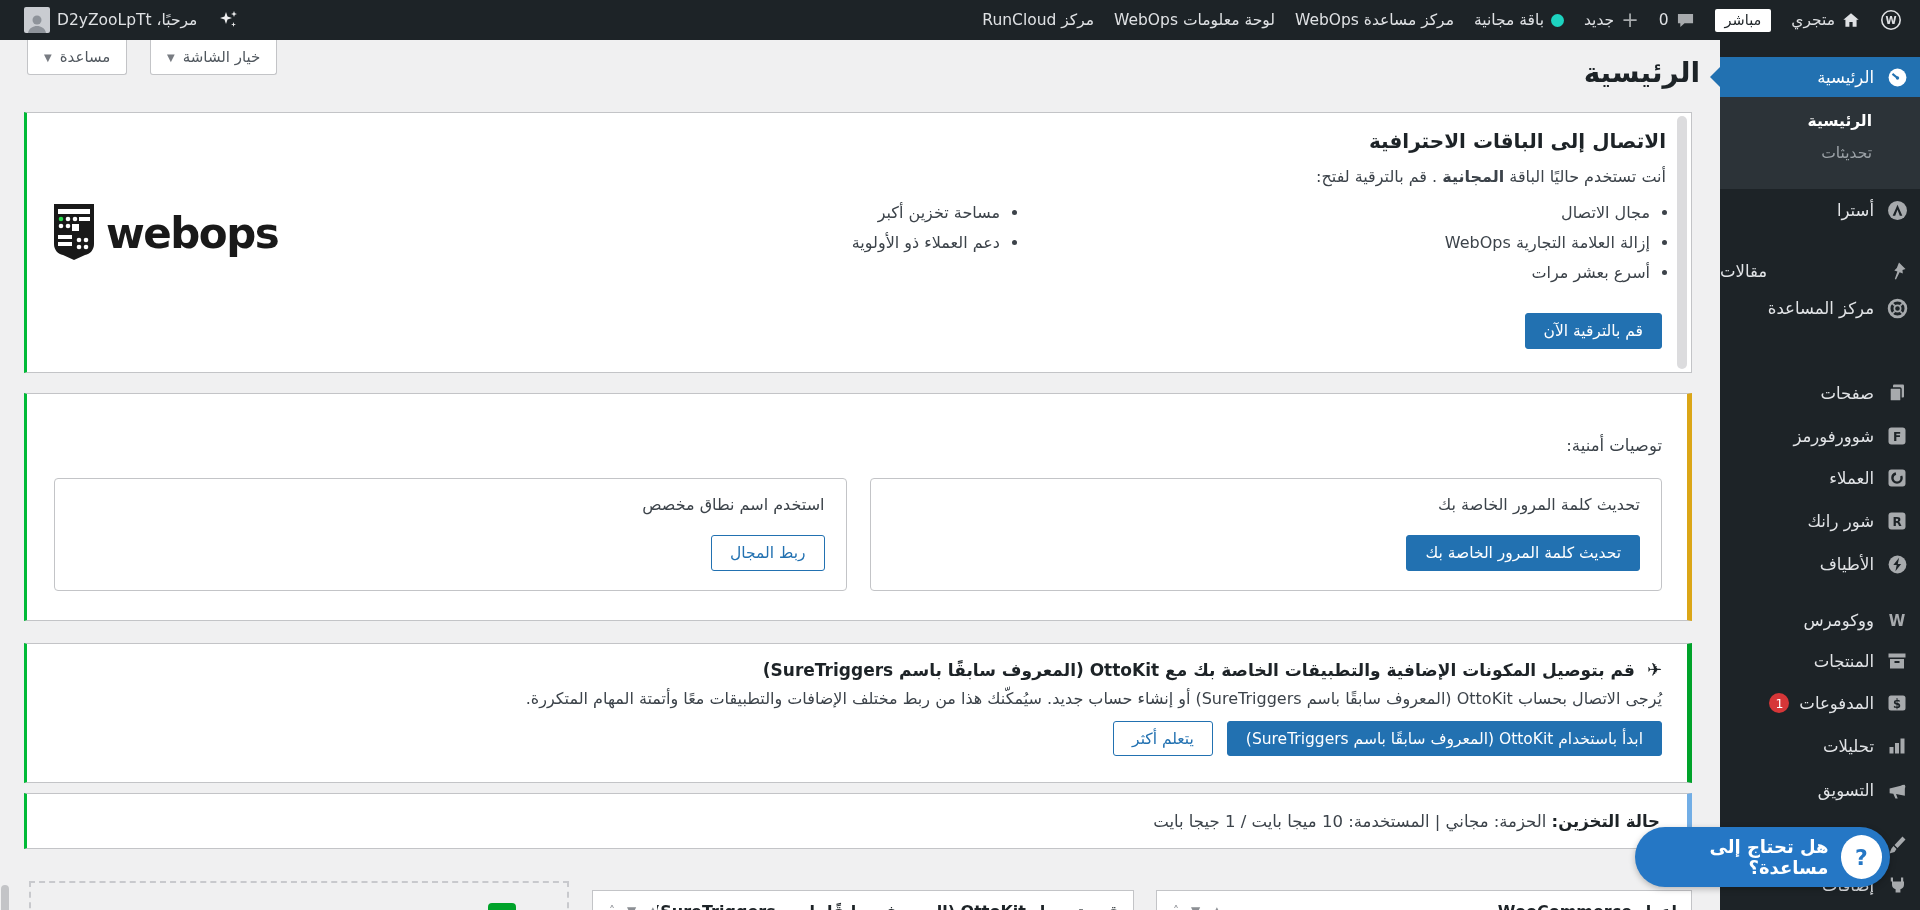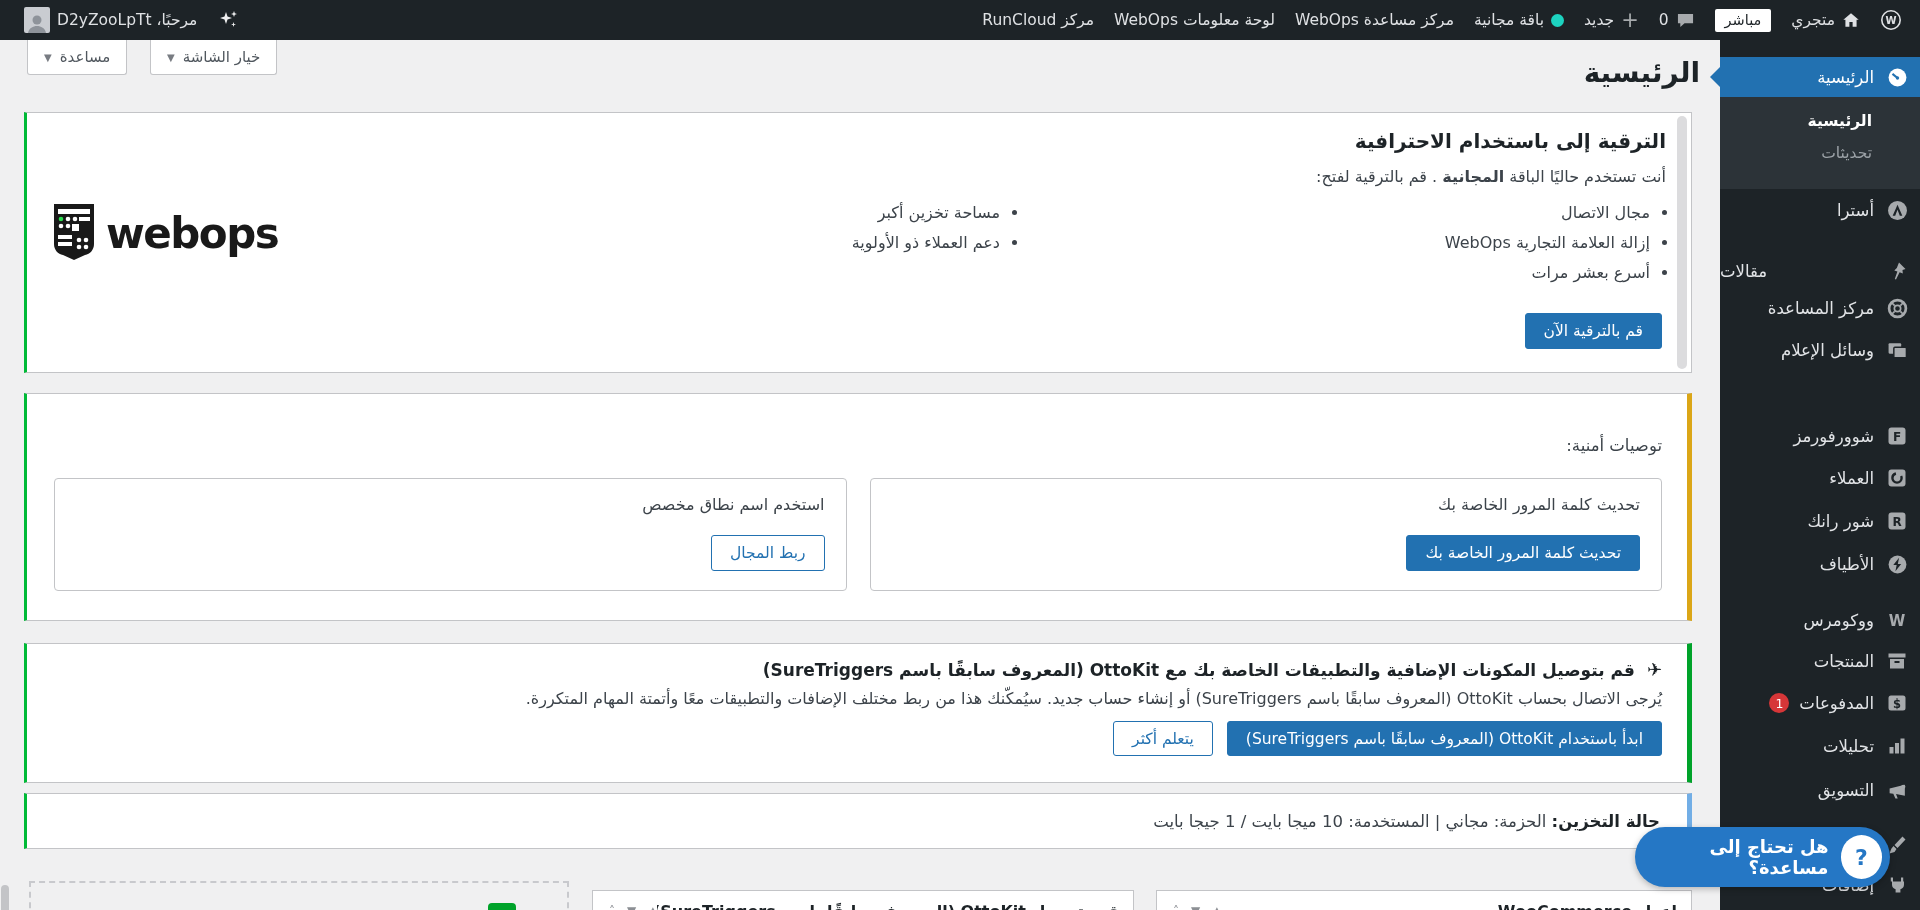--- a/index.html
+++ b/index.html
@@ -240,30 +240,30 @@
     <span class="mi-icon">
       <svg width="21" height="21" viewBox="0 0 20 20">
           <circle cx="10" cy="10" r="8" fill="none" stroke="#a7aaad" stroke-width="2.6"></circle>
           <circle cx="10" cy="10" r="3" fill="none" stroke="#a7aaad" stroke-width="1.6"></circle>
           <path d="M4.3 4.3l3 3M15.7 4.3l-3 3M4.3 15.7l3-3M15.7 15.7l-3-3" stroke="#a7aaad" stroke-width="1.6"></path>
         </svg>
     </span>
     <span>مركز المساعدة</span>
   </div>
 
-  <div class="menu-item" style="top:290px;">
-    <span class="mi-icon">
-      <svg width="21" height="21" viewBox="0 0 20 20">
-          <rect x="1.5" y="3" width="12" height="10" rx="1" fill="#a7aaad"></rect>
-          <rect x="6.5" y="7" width="12" height="10" rx="1" fill="#a7aaad" stroke="#1d2327" stroke-width="1.4"></rect>
-        </svg>
-    </span>
-    <span>وسائل الإعلام</span>
-  </div>
-
+
+  <div class="menu-item" style="top:333px;">
+    <span class="mi-icon">
+      <svg width="20" height="20" viewBox="0 0 20 20">
+          <rect x="6" y="1.5" width="11" height="13" rx="1" fill="#a7aaad"></rect>
+          <rect x="3" y="5" width="11" height="13" rx="1" fill="#a7aaad" stroke="#1d2327" stroke-width="1.4"></rect>
+        </svg>
+    </span>
+    <span>صفحات</span>
+  </div>
 
   <div class="menu-item" style="top:376px;">
     <span class="mi-icon">
       <svg width="20" height="20" viewBox="0 0 20 20">
           <rect x="1.5" y="1.5" width="17" height="17" rx="3" fill="#a7aaad"></rect>
           <text x="10" y="14.5" font-size="12" font-weight="bold" fill="#1d2327" text-anchor="middle" font-family="DejaVu Sans">F</text>
         </svg>
     </span>
     <span>شوورفورمز</span>
   </div>
@@ -404,21 +404,21 @@
           <circle cx="28" cy="38" r="2.3" fill="#fff"></circle>
             <circle cx="35" cy="38" r="2.3" fill="#fff"></circle>
           <circle cx="28" cy="45" r="2.3" fill="#fff"></circle>
             <circle cx="35" cy="45" r="2.3" fill="#fff"></circle>
         </svg>
       </span>
       <span class="wo-text">webops</span>
     </div>
 
     <div id="p1-content">
-      <h3>الترقية إلى باستخدام الاحترافية</h3>
+      <h3>الاتصال إلى الباقات الاحترافية</h3>
       <p class="p1-desc"><span>أنت تستخدم حاليًا الباقة </span><b>المجانية</b><span> . قم بالترقية لفتح:</span></p>
       <div class="feature-cols">
         <ul>
           <li>مجال الاتصال</li>
           <li>إزالة العلامة التجارية WebOps</li>
           <li>أسرع بعشر مرات</li>
         </ul>
         <ul>
           <li>مساحة تخزين أكبر</li>
           <li>دعم العملاء ذو الأولوية</li>

